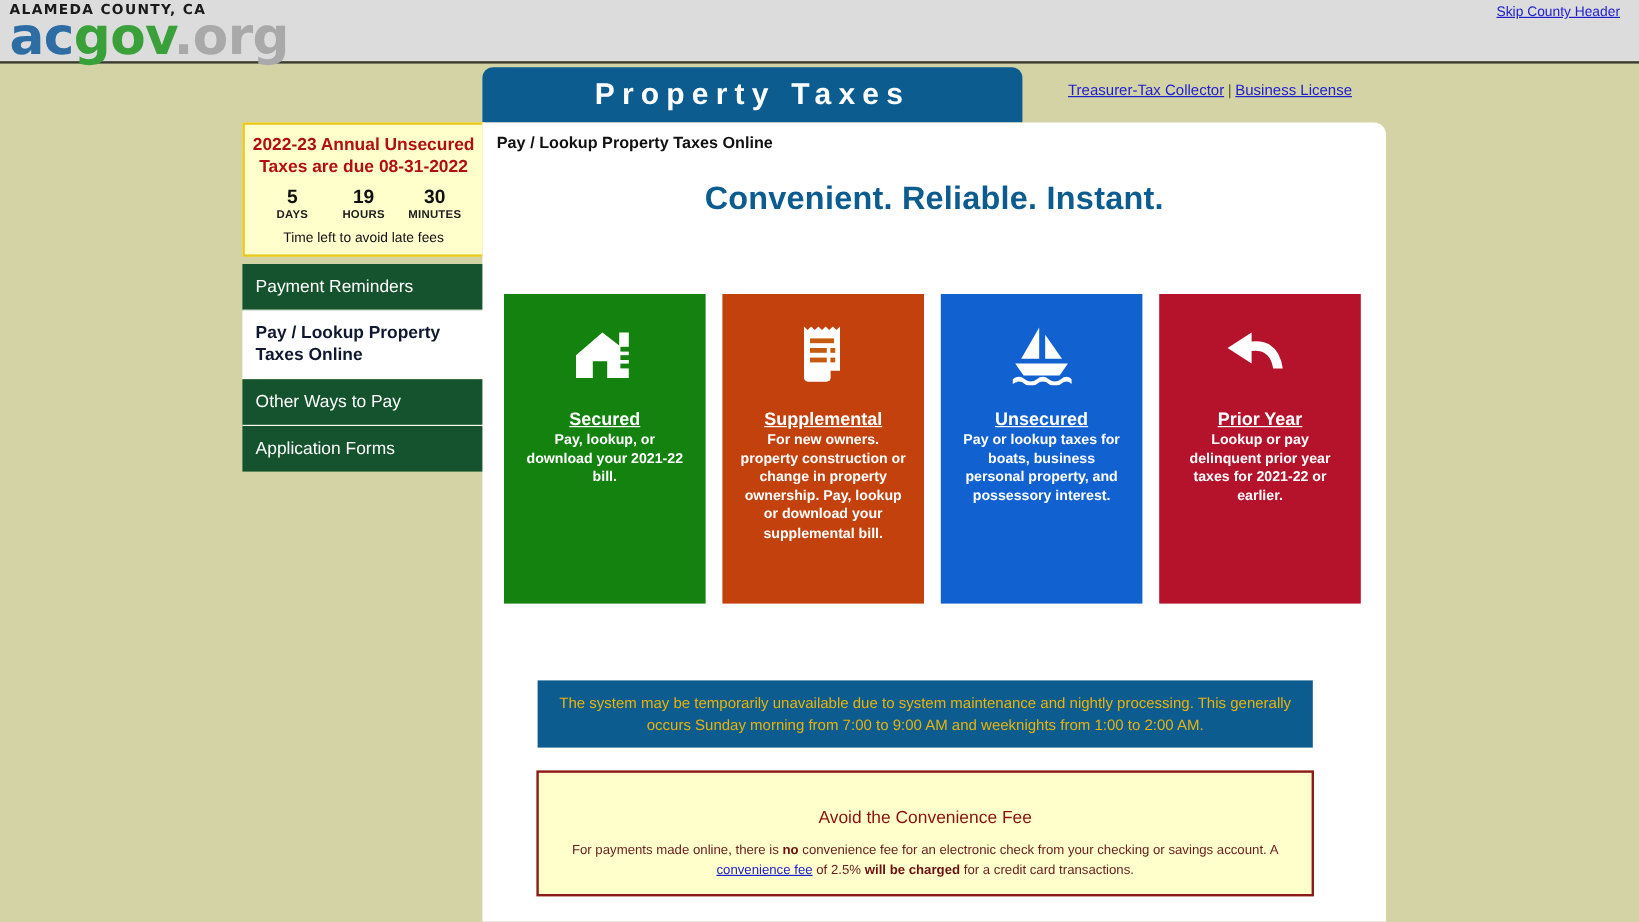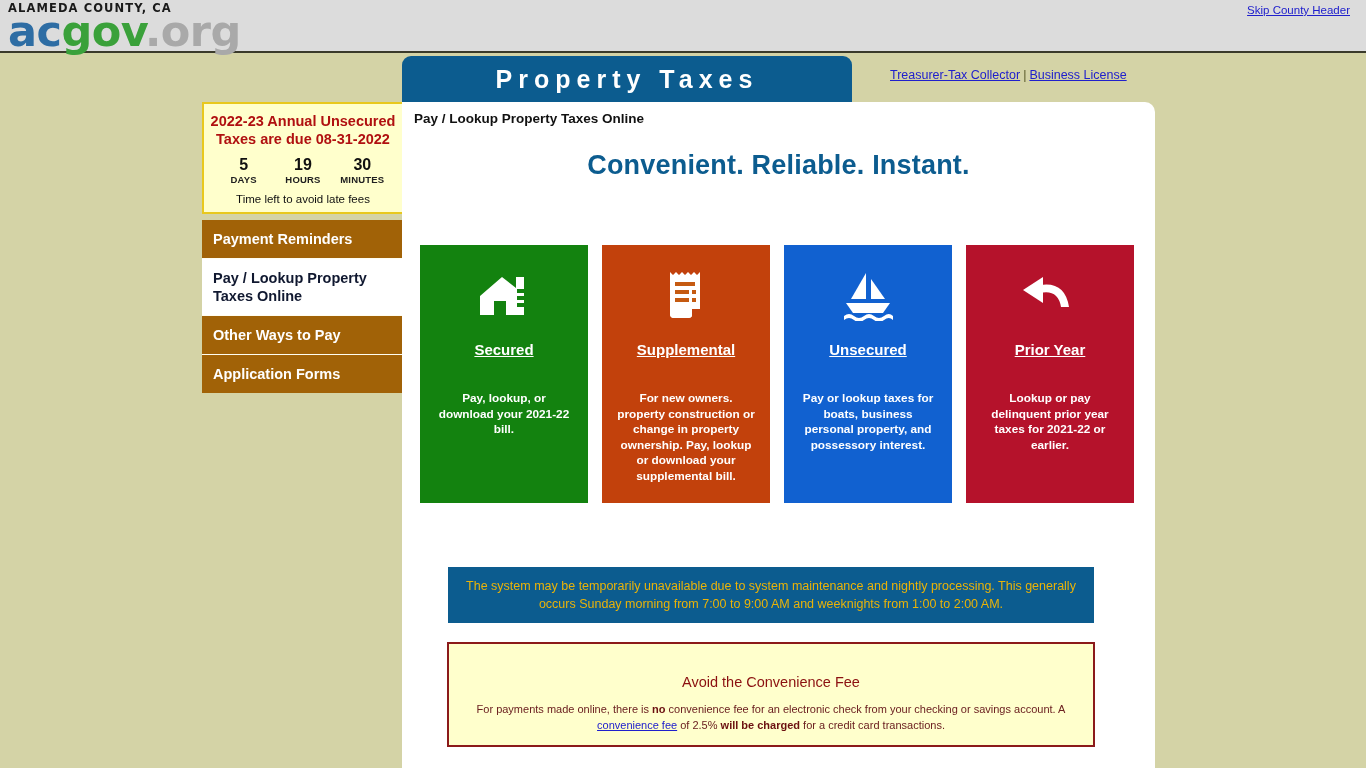--- a/index.html
+++ b/index.html
@@ -142,29 +142,28 @@
   #countdown-footnote {
     font-size: 11.5px;
     color: #101010;
     margin-top: 6px;
     line-height: 14px;
   }
 
   #nav-list { margin-top: 6px; }
   .nav-item {
     width: 202px;
-    background: #a16207;
+    background: #14532d;
     color: #ffffff;
     font-size: 14.5px;
     padding: 10px 11px 10px 11px;
     box-sizing: border-box;
     border-bottom: 1px solid #fffdf0;
     line-height: 18px;
     cursor: pointer;
-    font-weight: bold;
   }
   .nav-item.active {
     background: #ffffff;
     color: #101830;
     font-weight: bold;
   }
   .nav-item:last-child { border-bottom: none; }
 
   
   #content-panel {
@@ -227,21 +226,21 @@
     display: flex;
     align-items: center;
     justify-content: center;
   }
   .card-icon svg { display: block; }
   .card-title {
     font-size: 15px;
     font-weight: bold;
     text-decoration: underline;
     margin-top: 14px;
-    margin-bottom: 32px;
+    margin-bottom: 0;
     line-height: 18px;
   }
   .card-desc {
     font-size: 11.8px;
     font-weight: bold;
     line-height: 15.5px;
     padding: 0 4px;
   }
 
   

